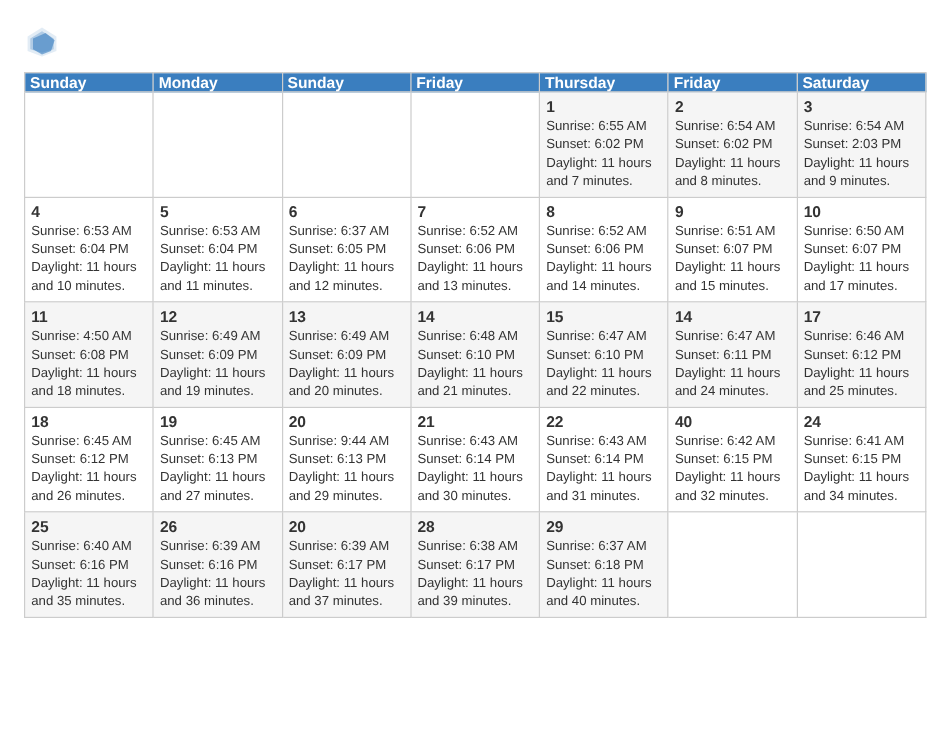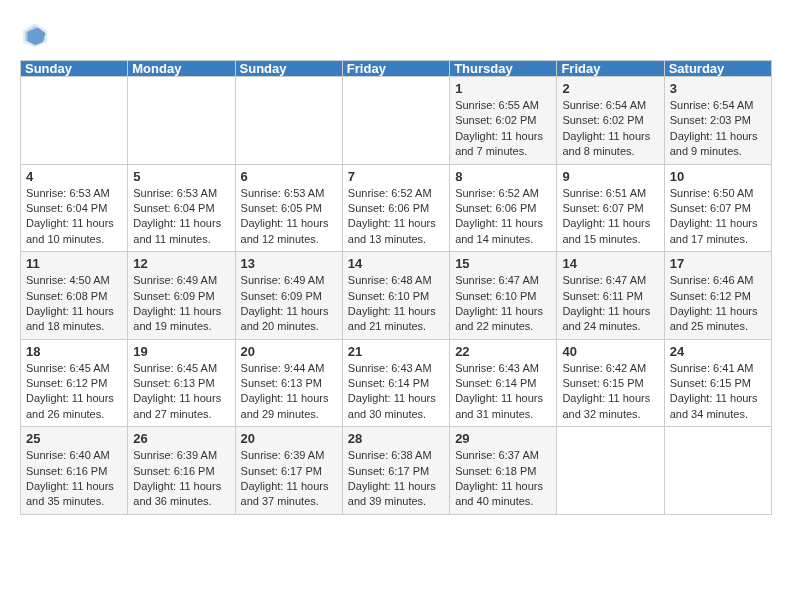--- a/index.html
+++ b/index.html
@@ -163,21 +163,21 @@
 Daylight: 11 hours and 10 minutes.</div>
         </td>
         <td>
           <div class="day-number">5</div>
           <div class="day-info">Sunrise: 6:53 AM
 Sunset: 6:04 PM
 Daylight: 11 hours and 11 minutes.</div>
         </td>
         <td>
           <div class="day-number">6</div>
-          <div class="day-info">Sunrise: 6:53 AM
+          <div class="day-info">Sunrise: 6:37 AM
 Sunset: 6:05 PM
 Daylight: 11 hours and 12 minutes.</div>
         </td>
         <td>
           <div class="day-number">7</div>
           <div class="day-info">Sunrise: 6:52 AM
 Sunset: 6:06 PM
 Daylight: 11 hours and 13 minutes.</div>
         </td>
         <td>

